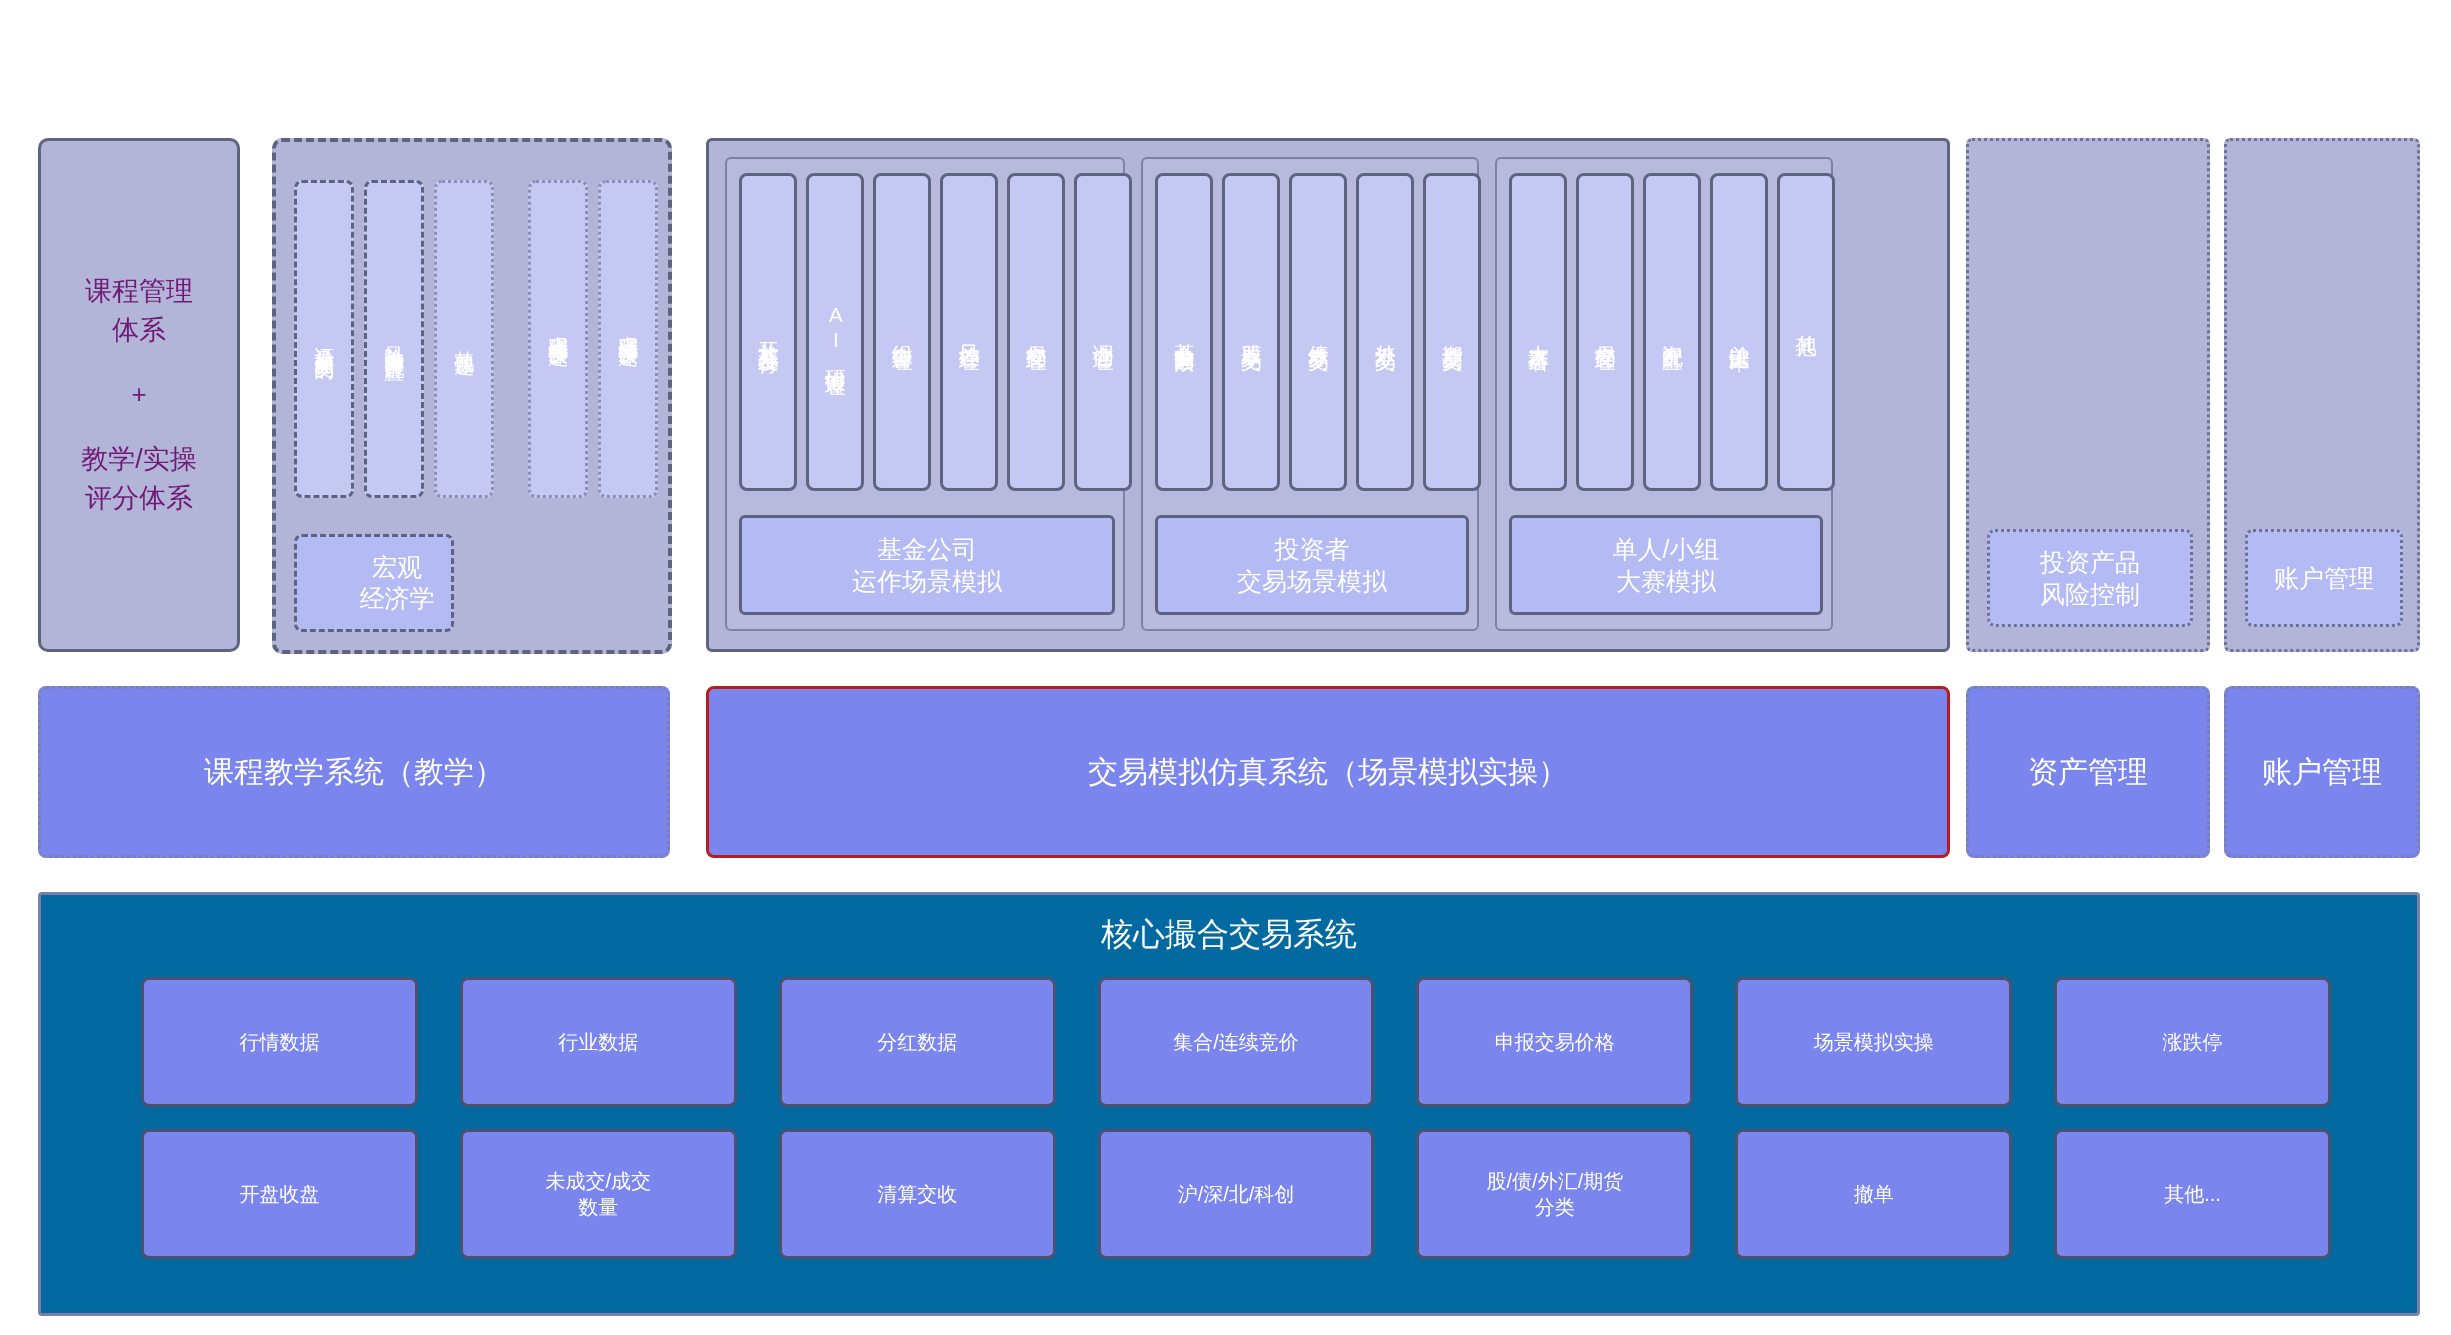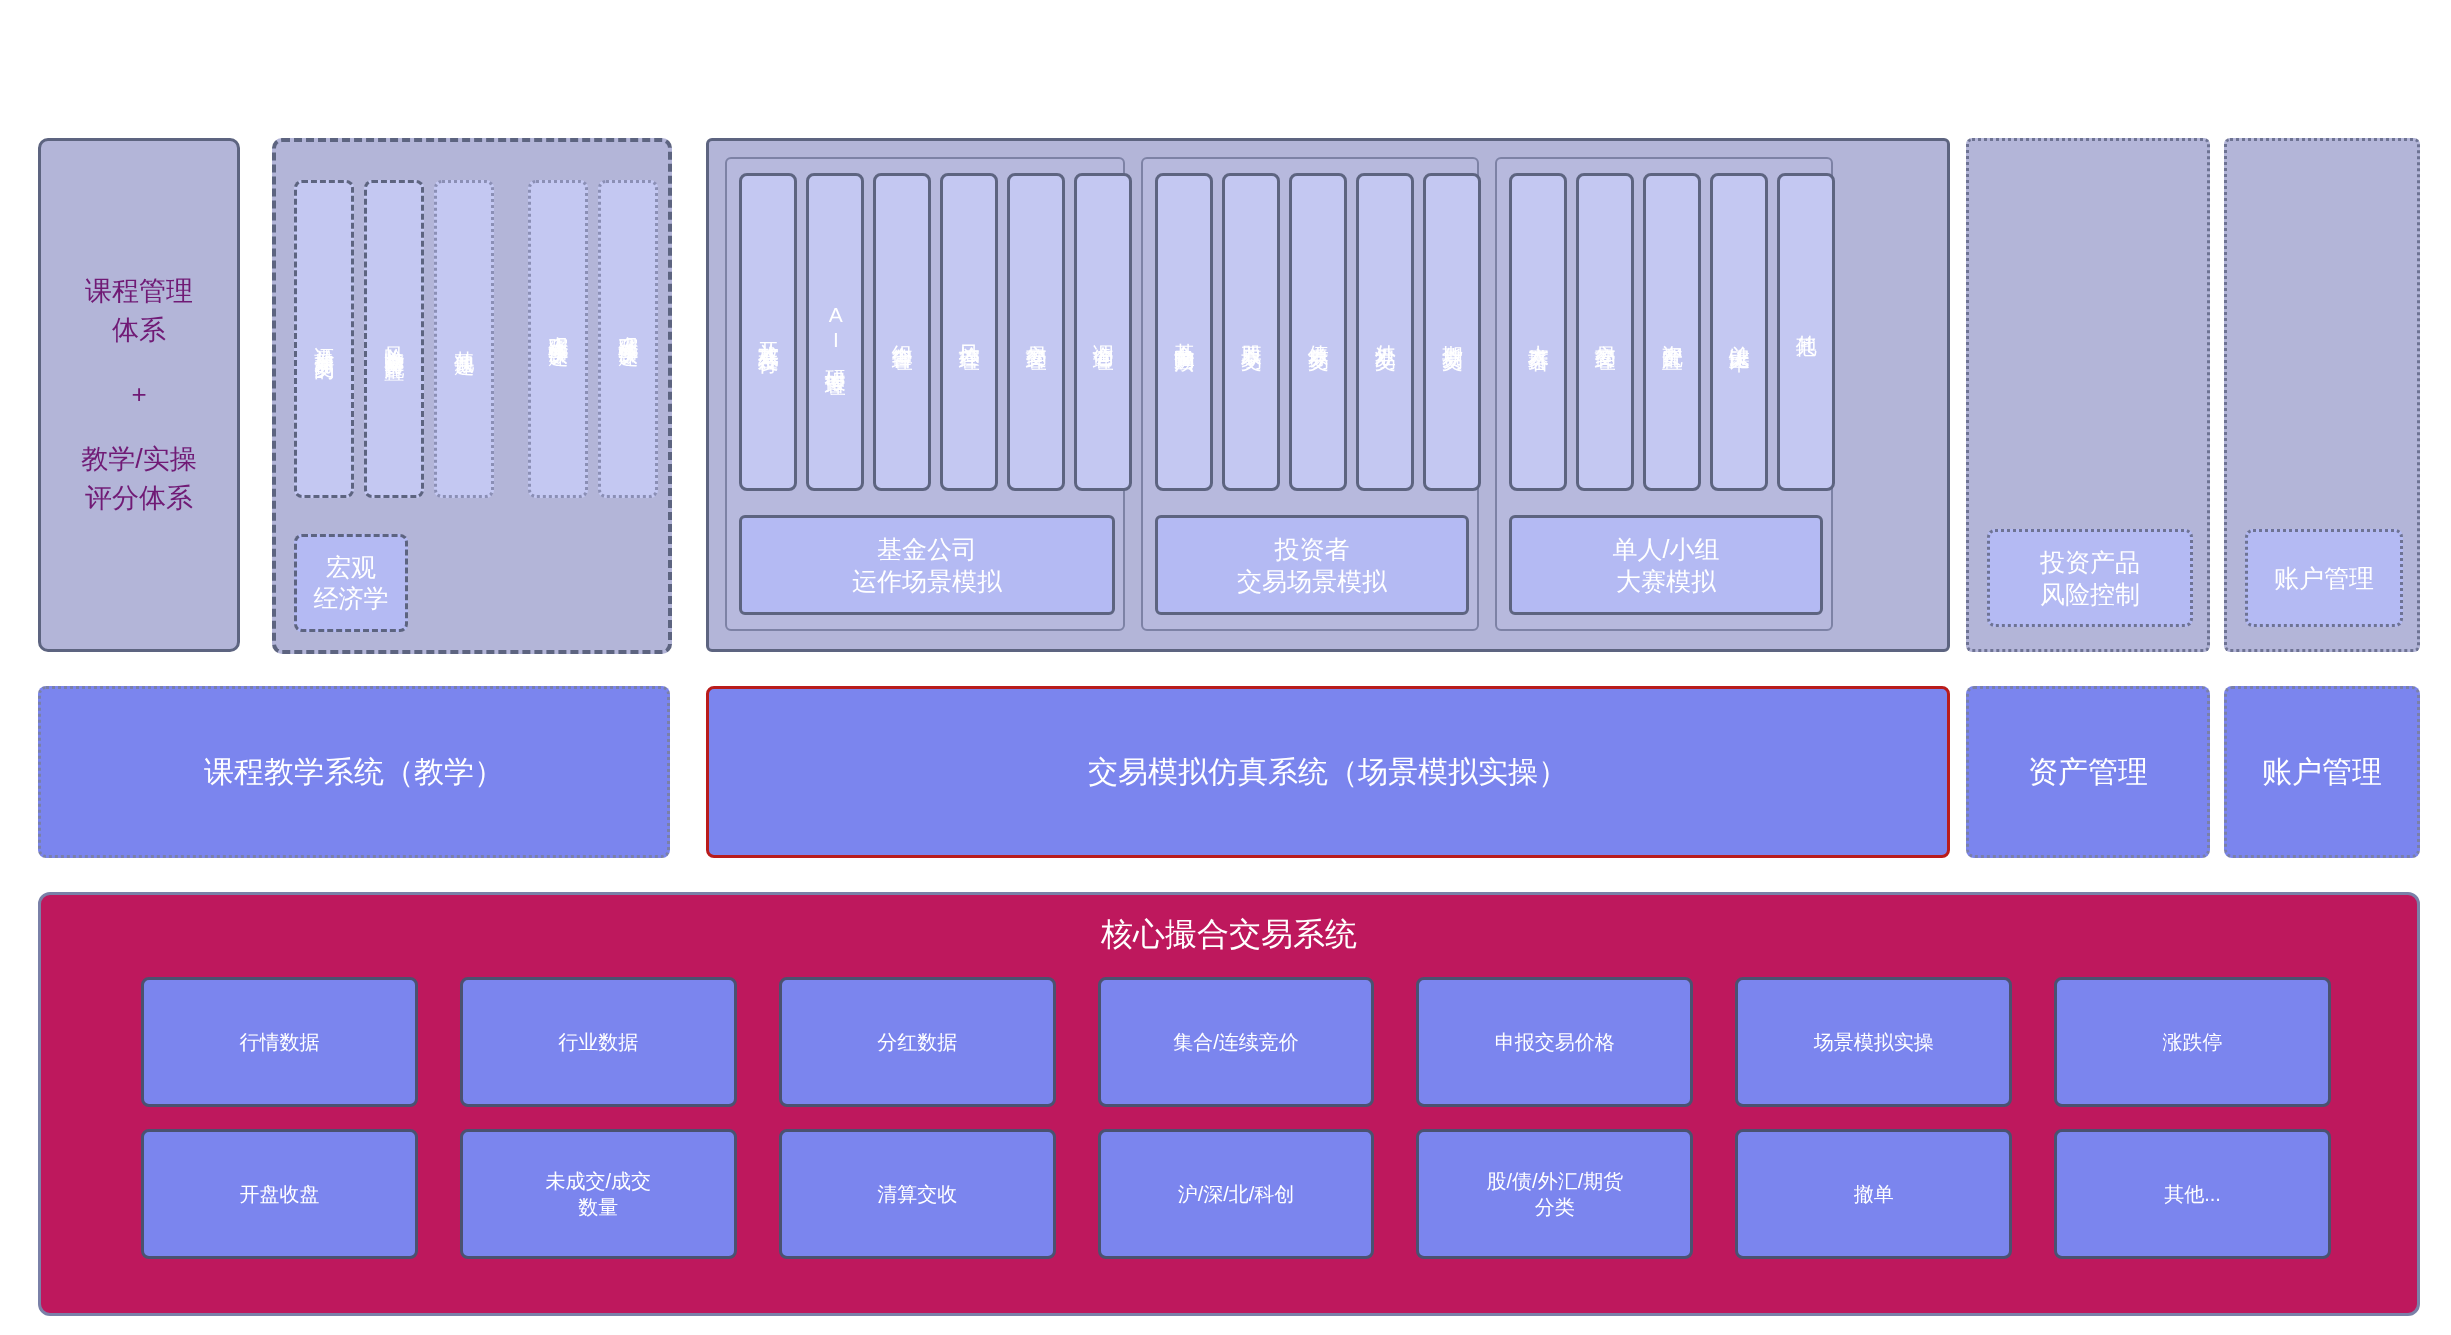--- a/index.html
+++ b/index.html
@@ -78,21 +78,21 @@
     position: absolute; left: 18px; bottom: 18px;
     display: flex; gap: 16px;
   }
   .botBox {
     width: 176px; height: 92px;
     background: #b4baf3;
     border: 3px dashed #5d6480;
     border-radius: 8px;
     color: #ffffff; font-size: 25px; line-height: 1.25;
   }
-  .botBox.small { width: 108px; }
+  .botBox.small { width: 108px; padding-left: 46px; }
 
   
   .panelC {
     position: absolute; left: 706px; top: 0; width: 1238px; height: 508px;
     background: #b3b5d8;
     border: 3px solid #5d6480;
     border-radius: 6px;
   }
   .subgroup {
     position: absolute; top: 16px;
@@ -155,23 +155,23 @@
   .sysbox.solid  { border: 3px solid #b91c1c; }
   .sys-course { left: 38px;   width: 626px;  }
   .sys-sim    { left: 706px;  width: 1238px; }
   .sys-asset  { left: 1966px; width: 238px;  }
   .sys-acct   { left: 2224px; width: 190px;  }
 
   
   .row3 {
     position: absolute; top: 892px; left: 38px;
     width: 2376px; height: 418px;
-    background: #be185d;
+    background: #0369a1;
     border: 3px solid #7a80a8;
-    border-radius: 12px;
+    border-radius: 4px;
   }
   .row3 .coretitle {
     position: absolute; top: 18px; left: 0; width: 100%;
     text-align: center; color: #ffffff; font-size: 32px;
   }
   .coregrid {
     position: absolute; left: 100px; top: 82px;
     width: 2190px;
     display: flex; flex-direction: column; gap: 22px;
   }

